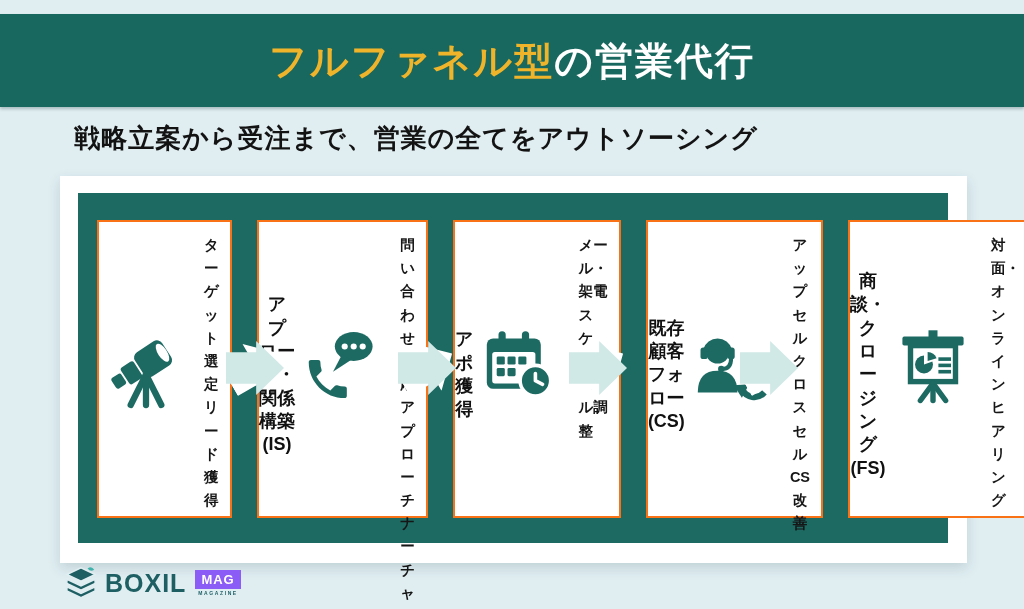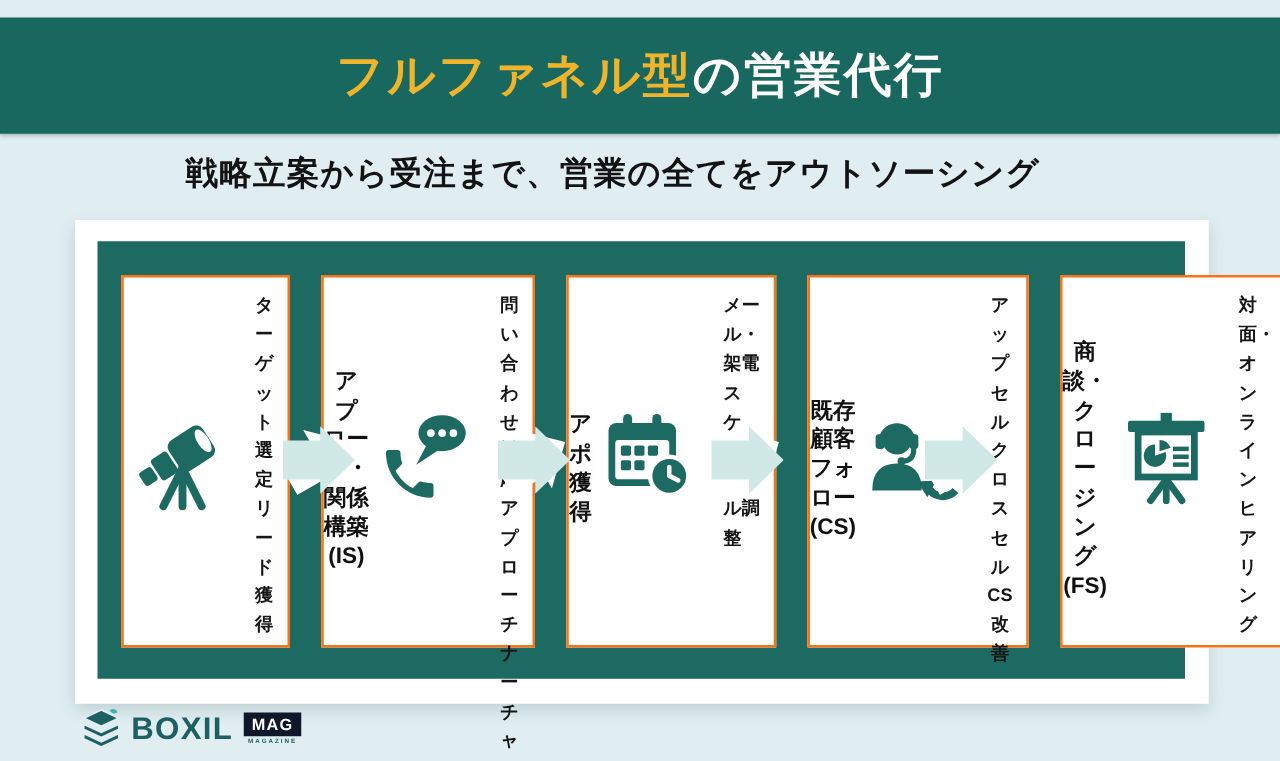--- a/index.html
+++ b/index.html
@@ -20,21 +20,21 @@
     box-shadow:0 2px 3px rgba(0,40,40,.25);
   }
   .header-band h1{
     margin:12px;font-size:38px;font-weight:800;letter-spacing:2px;line-height:1;
   }
   .t-accent{color:#F0B42A;}
   .t-rest{color:#FFFFFF;}
 
   .subtitle{
     position:absolute;left:0;top:121px;width:832px;
-    text-align:right;font-size:26px;font-weight:800;letter-spacing:1px;
+    text-align:center;font-size:26px;font-weight:800;letter-spacing:1px;
     color:#131313;
   }
 
   
   .panel{
     position:absolute;left:60px;top:176px;width:907px;height:387px;
     background:#FFFFFF;
     box-shadow:0 5px 12px rgba(30,60,70,.16);
   }
   .flow{
@@ -83,21 +83,21 @@
   .footer-logo{
     position:absolute;left:64px;top:566px;height:34px;
     display:flex;align-items:center;gap:7px;
   }
   .footer-logo svg{display:block;}
   .brand-text{
     font-size:25px;font-weight:800;letter-spacing:1px;color:#1D5F63;line-height:1;
   }
   .badge-col{display:flex;flex-direction:column;align-items:center;margin-left:2px;}
   .mag-badge{
-    background:#0f172a;color:#FFFFFF;font-size:13px;font-weight:800;
+    background:#8b5cf6;color:#FFFFFF;font-size:13px;font-weight:800;
     padding:2px 6px 2px 6px;letter-spacing:1px;line-height:1.2;
   }
   .badge-sub{font-size:5px;font-weight:700;color:#1D5F63;letter-spacing:1.6px;margin-top:1px;}
 
   .ic{fill:#1D6A63;}
   .ic-stroke{stroke:#1D6A63;fill:none;}
 </style>
 </head>
 <body>
 

